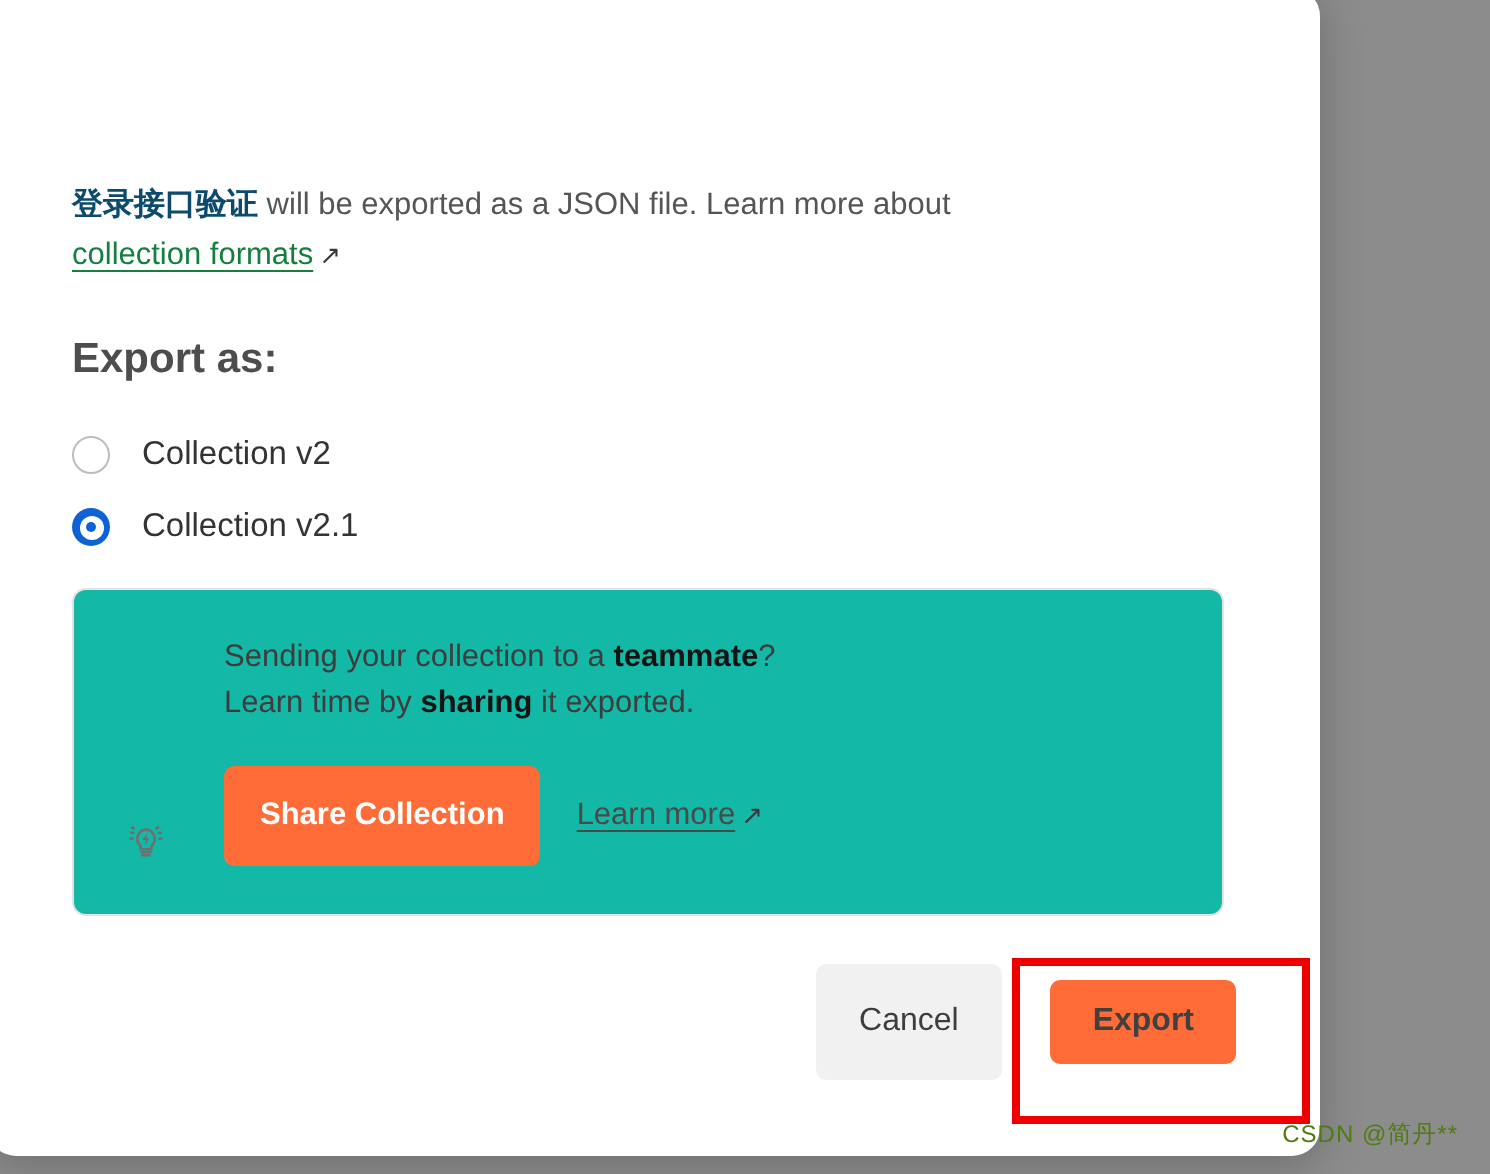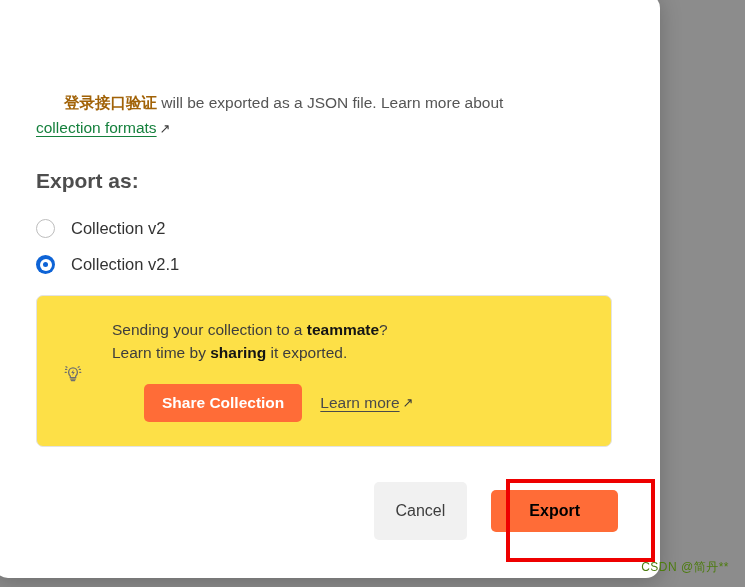--- a/index.html
+++ b/index.html
@@ -95,23 +95,22 @@
     width: 586px;
   }
 
   .desc {
     font-size: 15.5px;
     line-height: 25px;
     color: #555555;
     margin: 0;
   }
   .desc b {
-    color: #a16207;
-    font-weight: bold;
-    margin-left: 28px;
+    color: #0c4a6e;
+    font-weight: bold;
   }
   .link {
     color: #15803d;
     text-decoration: underline;
     text-underline-offset: 3px;
     cursor: pointer;
   }
   .ext-arrow {
     display: inline-block;
     text-decoration: none;
@@ -171,24 +170,24 @@
     color: #333333;
   }
 
   
   .tip-card {
     margin-top: 21px;
     width: 576px;
     box-sizing: border-box;
     border: 1px solid #e3e3e3;
     border-radius: 7px;
-    background: #fde047;
+    background: #14b8a6;
     padding: 22px 24px 24px 22px;
     display: flex;
-    align-items: center;
+    align-items: flex-end;
   }
   .tip-icon {
     flex: 0 0 auto;
     width: 28px;
     height: 28px;
     margin-top: 4px;
     margin-right: 25px;
   }
   .tip-icon svg { display: block; }
   .tip-content { flex: 1 1 auto; }
@@ -206,24 +205,23 @@
     align-items: center;
   }
   .btn-share {
     background: #ff6c37;
     color: #ffffff;
     border: none;
     border-radius: 5px;
     font-family: "Liberation Sans", sans-serif;
     font-size: 15.5px;
     font-weight: bold;
-    padding: 11px 18px;
+    padding: 17px 18px;
     cursor: pointer;
     line-height: 1;
-    margin-left: 32px;
   }
   .learn-more {
     margin-left: 18px;
     font-size: 15.5px;
     color: #4a4a4a;
     text-decoration: underline;
     text-underline-offset: 3px;
     cursor: pointer;
   }
 
@@ -241,27 +239,27 @@
     border: none;
     border-radius: 5px;
     font-family: "Liberation Sans", sans-serif;
     font-size: 16px;
     padding: 21px 22px;
     cursor: pointer;
     line-height: 1;
   }
   .btn-export {
     background: #ff6c37;
-    color: #000000;
+    color: #404040;
     border: none;
     border-radius: 5px;
     font-family: "Liberation Sans", sans-serif;
     font-size: 16px;
     font-weight: bold;
-    padding: 13px 38px;
+    padding: 13px 21px;
     margin-left: 24px;
     cursor: pointer;
     line-height: 1;
   }
 
   
   .highlight-box {
     position: absolute;
     left: 506px;
     top: 479px;

